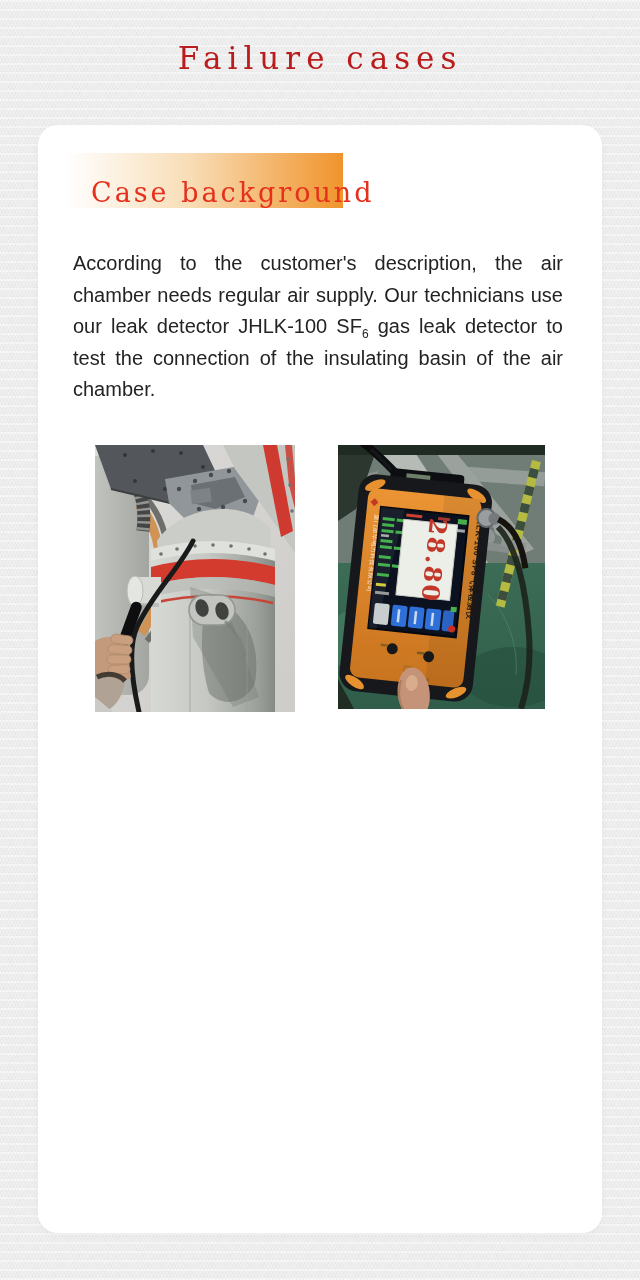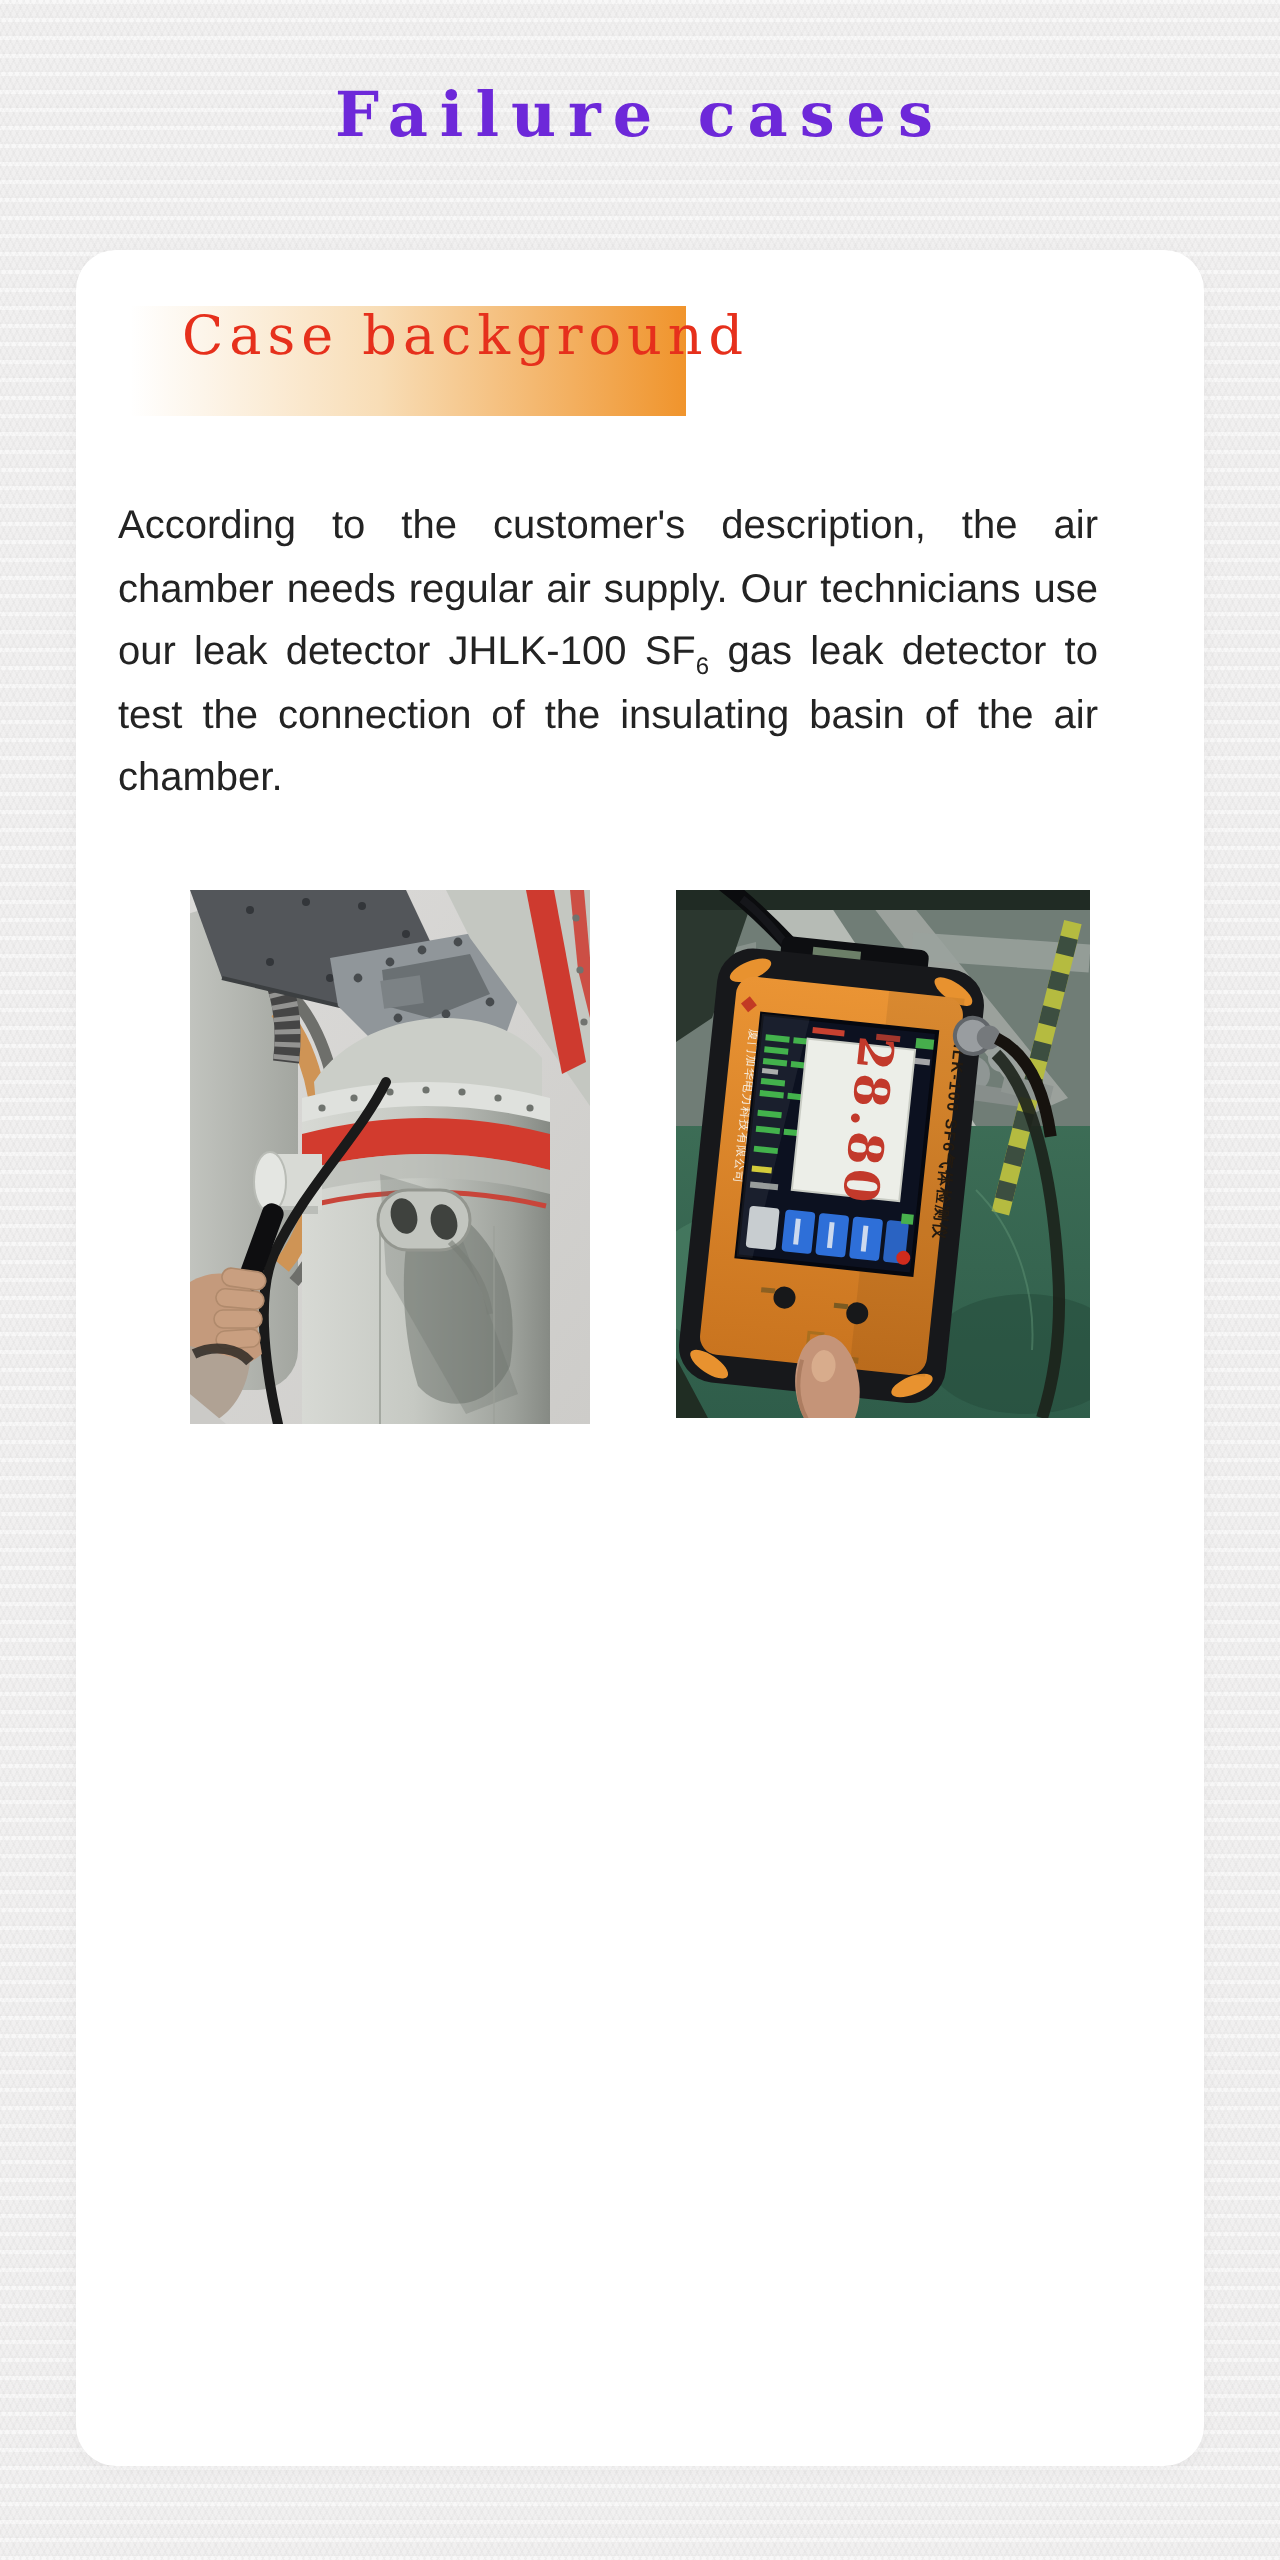--- a/index.html
+++ b/index.html
@@ -10,46 +10,46 @@
       repeating-linear-gradient(63deg, rgba(0,0,0,0.018) 0 1px, transparent 1px 3px),
       repeating-linear-gradient(-63deg, rgba(0,0,0,0.018) 0 1px, transparent 1px 3px),
       repeating-linear-gradient(0deg, rgba(255,255,255,0.5) 0 2px, rgba(0,0,0,0.008) 2px 3px, transparent 3px 9px);
     font-family:"Liberation Sans", sans-serif;
   }
   .page{position:relative;width:640px;height:1280px;}
   .page-title{
     margin:0;padding-top:40px;height:42px;
     text-align:center;
     font-family:"DejaVu Serif","Liberation Serif",serif;
-    font-weight:700;
+    font-weight:400;
     font-size:31px;
     letter-spacing:6px;
-    color:#6d28d9;
+    color:#b91c1c;
   }
   .card{
     width:564px;min-height:1108px;margin:43px auto 0 auto;
     background:#ffffff;border-radius:20px;
     box-shadow:0 2px 8px rgba(0,0,0,0.035);
     overflow:hidden;
   }
   .banner{
     height:55px;
-    display:flex;align-items:flex-start;
+    display:flex;align-items:flex-end;
     padding-left:26px;box-sizing:border-box;
     background:linear-gradient(90deg, rgba(255,255,255,0) 0%, #f8ddb6 45%, #f0942c 100%);
     font-family:"DejaVu Serif","Liberation Serif",serif;
     font-size:27px;letter-spacing:3px;
     color:#e6301c;
     white-space:nowrap;
   }
   .banner-1{width:278px;margin:28px 0 0 27px;}
   .banner-2{width:220px;margin:64px 0 0 27px;}
   .banner-3{width:222px;margin:44px 0 0 27px;}
   .para{
-    width:490px;margin:40px 37px 0 21px;
+    width:490px;margin:40px 37px 0 35px;
     font-size:20px;line-height:1.58;
     color:#232323;
     text-align:justify;
   }
   .para-2{margin-top:50px;margin-left:39px;margin-right:35px;width:490px;}
   .para sub{font-size:12px;line-height:0;}
   .photos{
     display:flex;align-items:flex-start;
     margin:39px 0 0 57px;gap:43px;
   }

